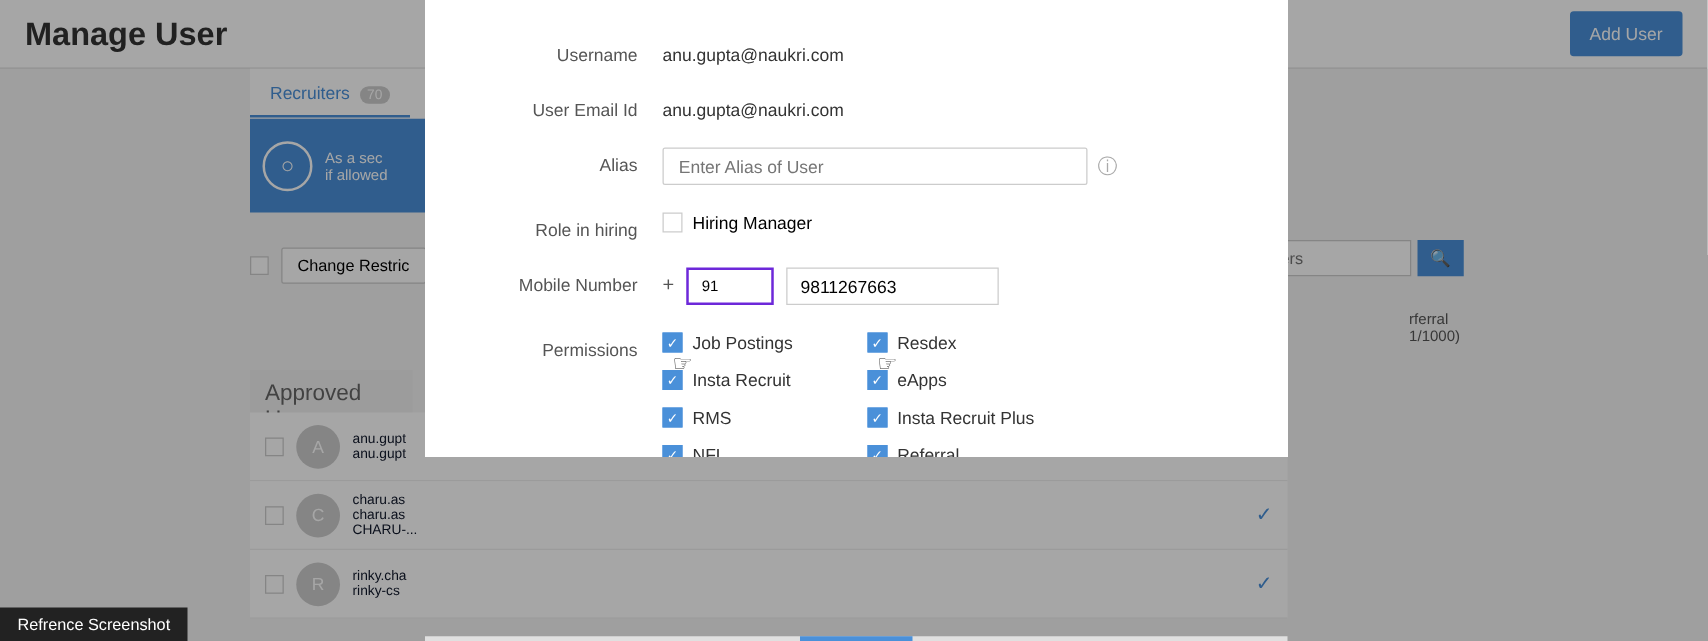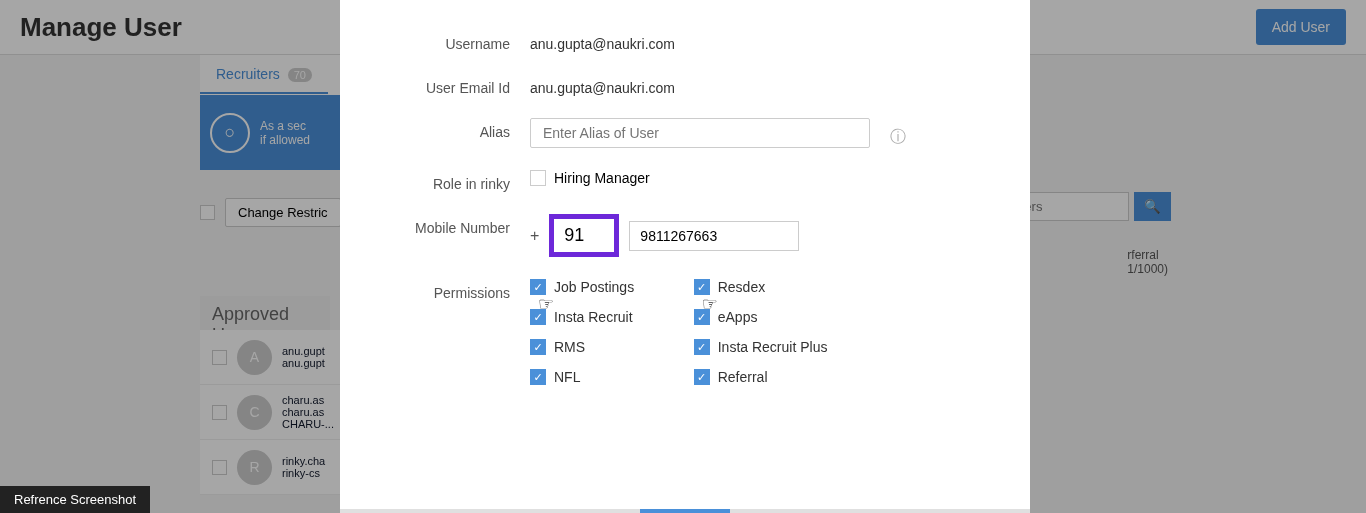--- a/index.html
+++ b/index.html
@@ -246,21 +246,21 @@
       height: 513px;
       background: rgba(0,0,0,0.35);
       z-index: 10;
     }
 
     
     .modal {
       position: absolute;
       top: 0; left: 340px;
       width: 690px;
-      height: 513px;
+      height: 365px;
       background: #fff;
       z-index: 20;
       padding: 30px 40px;
       overflow-y: auto;
     }
 
     .form-row {
       display: flex;
       align-items: flex-start;
       margin-bottom: 22px;
@@ -318,24 +318,24 @@
       align-items: center;
       gap: 10px;
     }
 
     .plus-sign {
       color: #555;
       font-size: 16px;
     }
 
     .country-code-input {
-      border: 5px solid #6d28d9;
+      border: 2px solid #6d28d9;
       padding: 6px 10px;
       width: 70px;
-      font-size: 18px;
+      font-size: 12px;
       outline: none;
     }
 
     .mobile-num-input {
       border: 1px solid #ccc;
       padding: 6px 10px;
       width: 170px;
       font-size: 14px;
       outline: none;
     }
@@ -488,28 +488,28 @@
     <div class="form-value">anu.gupta@naukri.com</div>
   </div>
 
   <div class="form-row">
     <div class="form-label">User Email Id</div>
     <div class="form-value">anu.gupta@naukri.com</div>
   </div>
 
   <div class="form-row">
     <div class="form-label">Alias</div>
-    <div style="display:flex;align-items:flex-end;gap:12px;">
+    <div style="display:flex;align-items:center;">
       <input class="alias-input" placeholder="Enter Alias of User" style="">
       <span class="info-icon">ⓘ</span>
     </div>
   </div>
 
   <div class="form-row">
-    <div class="form-label">Role in rinky</div>
+    <div class="form-label">Role in hiring</div>
     <div class="hiring-manager-row">
       <div class="checkbox-small"></div>
       <span>Hiring Manager</span>
     </div>
   </div>
 
   <div class="form-row">
     <div class="form-label">Mobile Number</div>
     <div class="mobile-row">
       <span class="plus-sign">+</span>

